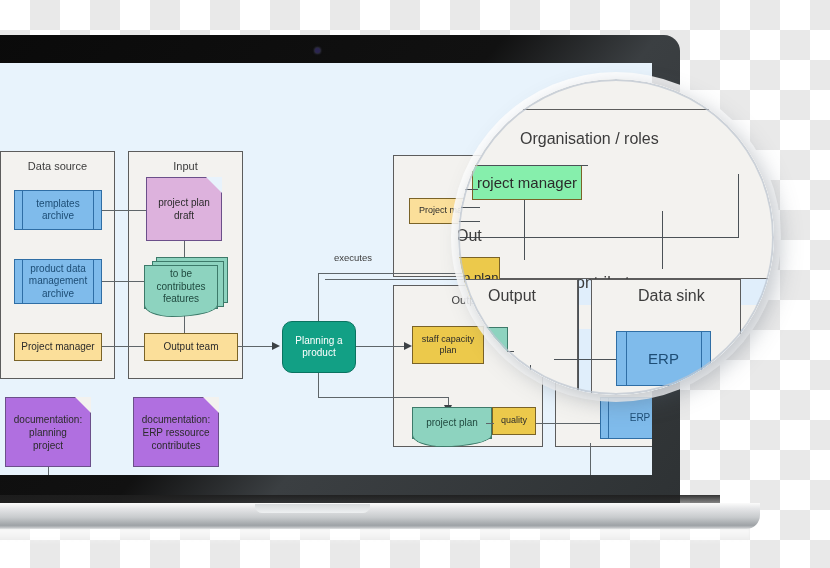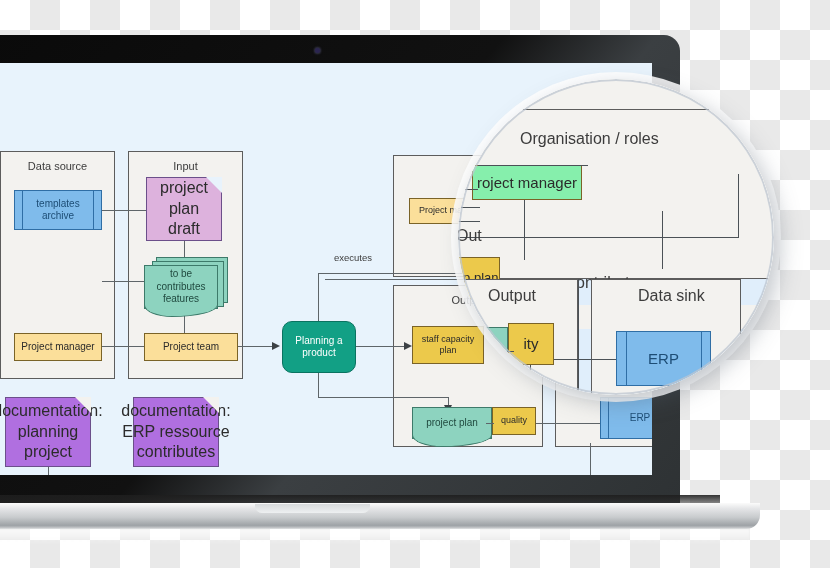--- a/index.html
+++ b/index.html
@@ -117,21 +117,21 @@
   .db::before, .db::after {
     content: ""; position: absolute; top: 0; bottom: 0;
     width: 0; border-left: 1px solid #2f6ea5;
   }
   .db::before { left: 7px; }
   .db::after  { right: 7px; }
 
   .note {
     position: absolute;
     border: 1px solid #6b4f8a;
-    font-size: 16px; line-height: 1.3;
+    font-size: 10px; line-height: 1.3;
     display: flex; align-items: center; justify-content: center;
     text-align: center; color: #2b2b2b;
     padding: 2px 8px;
   }
   .note.lilac { background: #ddb2dd; }
   .note.violet { background: #b06fe0; }
   .note .fold {
     position: absolute; right: -1px; top: -1px;
     width: 0; height: 0;
     border-left: 16px solid transparent;
@@ -264,39 +264,42 @@
       <div class="ln lnh" style="left:122px;top:218px;width:48px;"></div>
       <div class="ln lnh" style="left:122px;top:283px;width:48px;"></div>
       <div class="ln lnv" style="left:204px;top:178px;height:16px;"></div>
       <div class="ln lnv" style="left:204px;top:246px;height:24px;"></div>
       <div class="ln lnh" style="left:258px;top:283px;width:36px;"></div>
       <div class="arrow-r" style="left:292px;top:279px;"></div>
 
       <div class="db" style="left:34px;top:127px;width:88px;height:40px;">
         <div class="inner">templates archive</div>
       </div>
+      <div class="db" style="left:34px;top:196px;width:88px;height:45px;">
+        <div class="inner">product data management archive</div>
+      </div>
 
       <div class="node yellow" style="left:34px;top:270px;width:88px;height:28px;">
         <span>Project manager</span>
       </div>
 
       <div class="note lilac" style="left:166px;top:114px;width:76px;height:64px;">
         <span class="fold"></span>
         <span>project plan draft</span>
       </div>
 
       <div class="stack-sheet" style="left:176px;top:194px;width:72px;height:46px;"></div>
       <div class="stack-sheet" style="left:172px;top:198px;width:72px;height:46px;"></div>
       <div class="docwave" style="left:164px;top:202px;width:74px;height:44px;">
         <span>to be contributes features</span>
         <span class="wave"></span>
       </div>
 
       <div class="node yellow" style="left:164px;top:270px;width:94px;height:28px;">
-        <span>Project team</span>
+        <span>Output team</span>
       </div>
 
       <div class="note violet" style="left:25px;top:334px;width:86px;height:70px;">
         <span class="fold"></span>
         <span>documentation: planning project</span>
       </div>
       <div class="note violet" style="left:153px;top:334px;width:86px;height:70px;">
         <span class="fold"></span>
         <span>documentation: ERP ressource contributes</span>
       </div>
@@ -388,23 +391,20 @@
         <div class="lens-lane" style="left:-30px;top:200px;width:150px;height:140px;"></div>
         <div class="lens-title" style="left:30px;top:208px;">Output</div>
 
         <div class="lens-lane" style="left:133px;top:200px;width:150px;height:140px;"></div>
         <div class="lens-title" style="left:180px;top:208px;">Data sink</div>
 
         <div class="lens-node" style="left:-40px;top:248px;width:90px;height:40px;background:#8dd3bf;border:1.3px solid #3d7a6a;">
           <span>roject plan</span>
         </div>
 
-        <div class="lens-node" style="left:50px;top:244px;width:46px;height:42px;background:#ecc94b;border:1.3px solid #7a6327;">
-          <span>ity</span>
-        </div>
 
         <div class="lens-node" style="left:158px;top:252px;width:95px;height:55px;background:#7fbbeb;border:1.3px solid #2f6ea5;color:#1d4d75;">
           <span>ERP</span>
         </div>
         <div class="lens-ln lens-lnv" style="left:168px;top:252px;height:55px;background:#2f6ea5;"></div>
         <div class="lens-ln lens-lnv" style="left:243px;top:252px;height:55px;background:#2f6ea5;"></div>
 
         <div class="lens-ln lens-lnv" style="left:120px;top:200px;height:120px;"></div>
         <div class="lens-ln lens-lnh" style="left:96px;top:280px;width:62px;"></div>
         <div class="lens-ln lens-lnh" style="left:46px;top:272px;width:10px;"></div>

